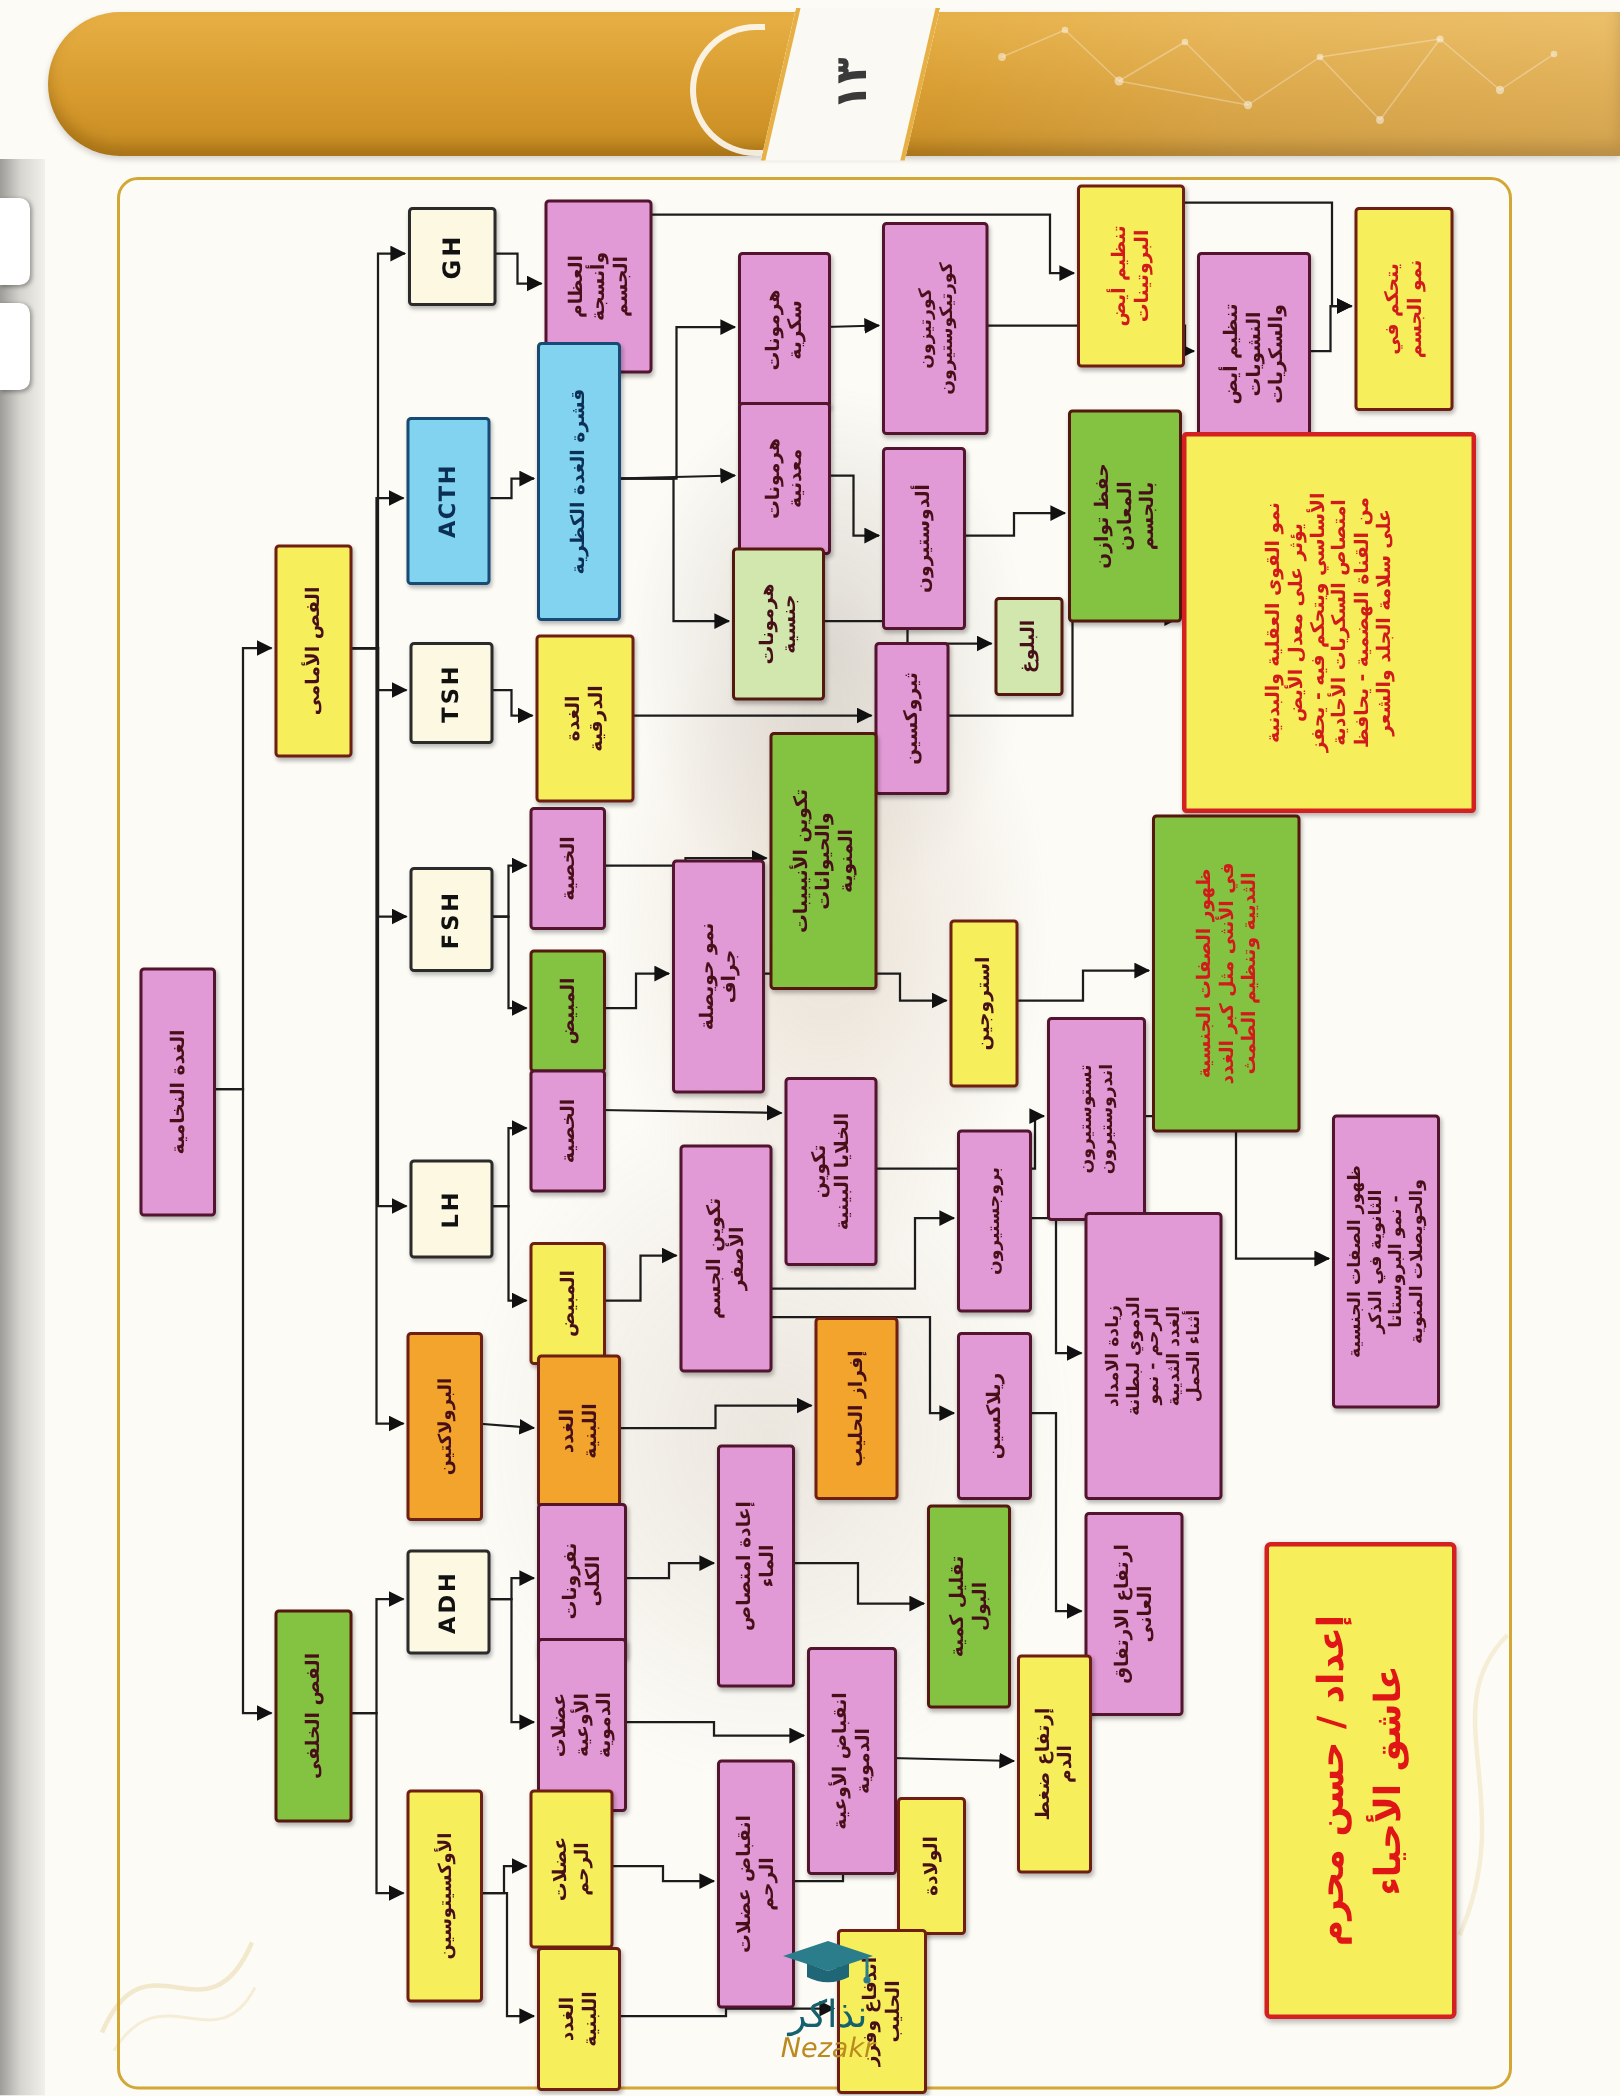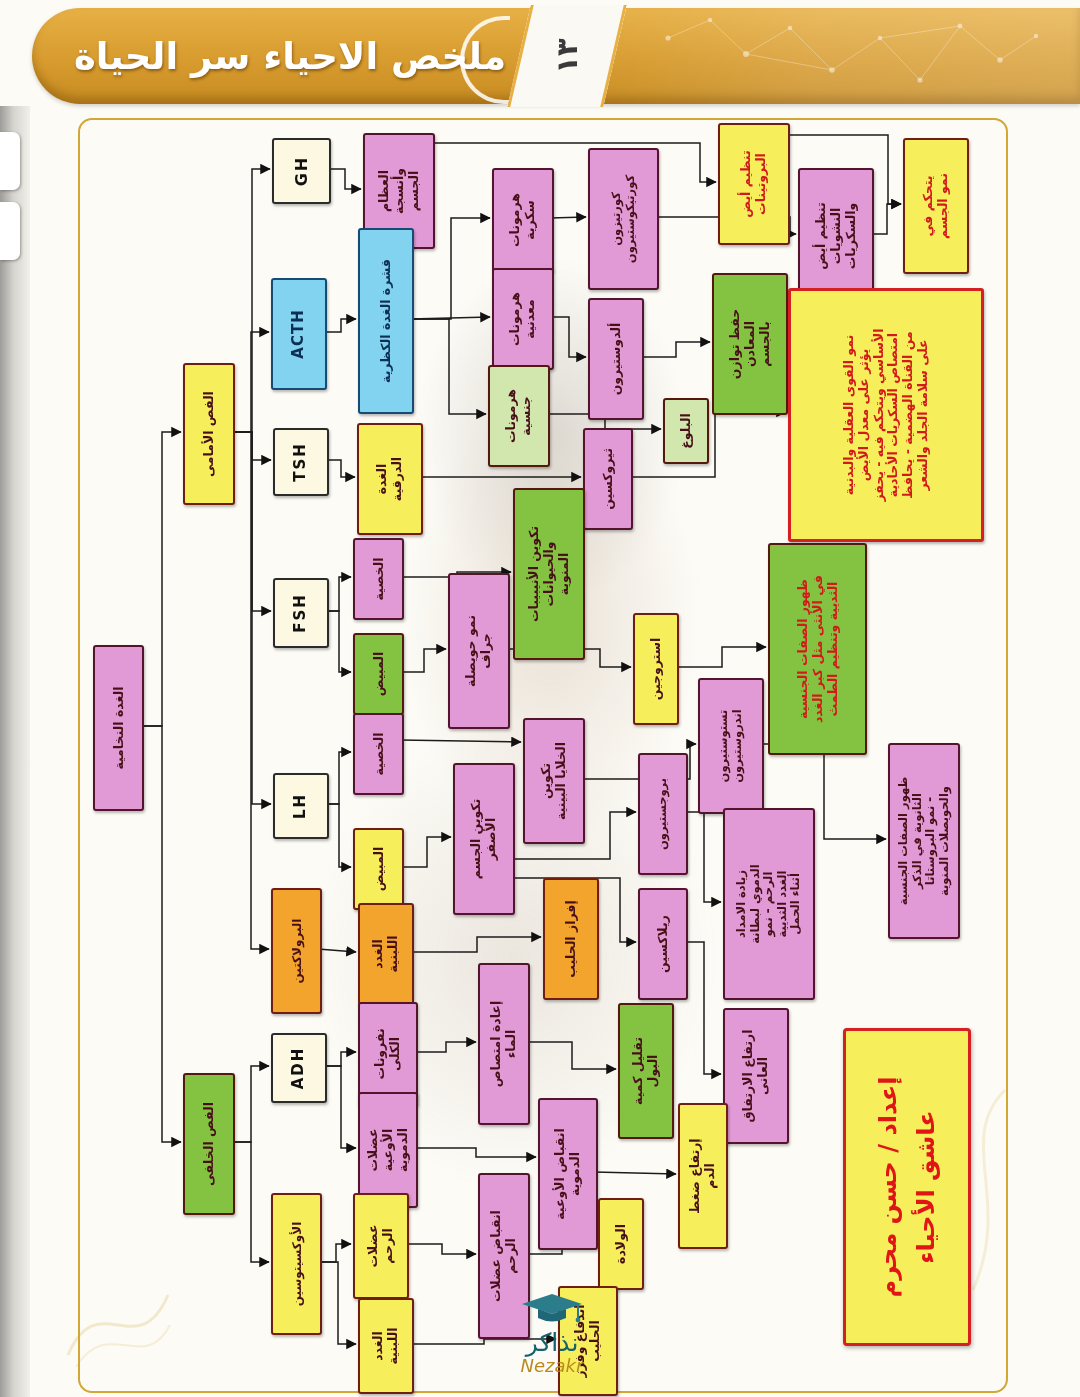--- a/index.html
+++ b/index.html
@@ -78,21 +78,20 @@
   .logo-en{font-size:18px;font-style:italic;color:#bb8a1e;line-height:1.2;}
 </style>
 </head>
 <body>
 
 <div class="left-strip"></div>
 <div class="edge-tab tab1"></div>
 <div class="edge-tab tab2"></div>
 
 <div class="banner">
-  <div class="banner-title">ملخص الاحياء سر الحياة</div>
   <div class="banner-swirl"></div>
   <svg class="banner-net" viewBox="0 0 420 96">
     <g stroke="rgba(255,255,255,.38)" stroke-width="1">
       <line x1="20" y1="30" x2="62" y2="12"></line>
         <line x1="62" y1="12" x2="98" y2="46"></line>
       <line x1="98" y1="46" x2="142" y2="20"></line>
         <line x1="142" y1="20" x2="184" y2="62"></line>
       <line x1="184" y1="62" x2="232" y2="30"></line>
         <line x1="232" y1="30" x2="272" y2="72"></line>
       <line x1="272" y1="72" x2="312" y2="18"></line>

